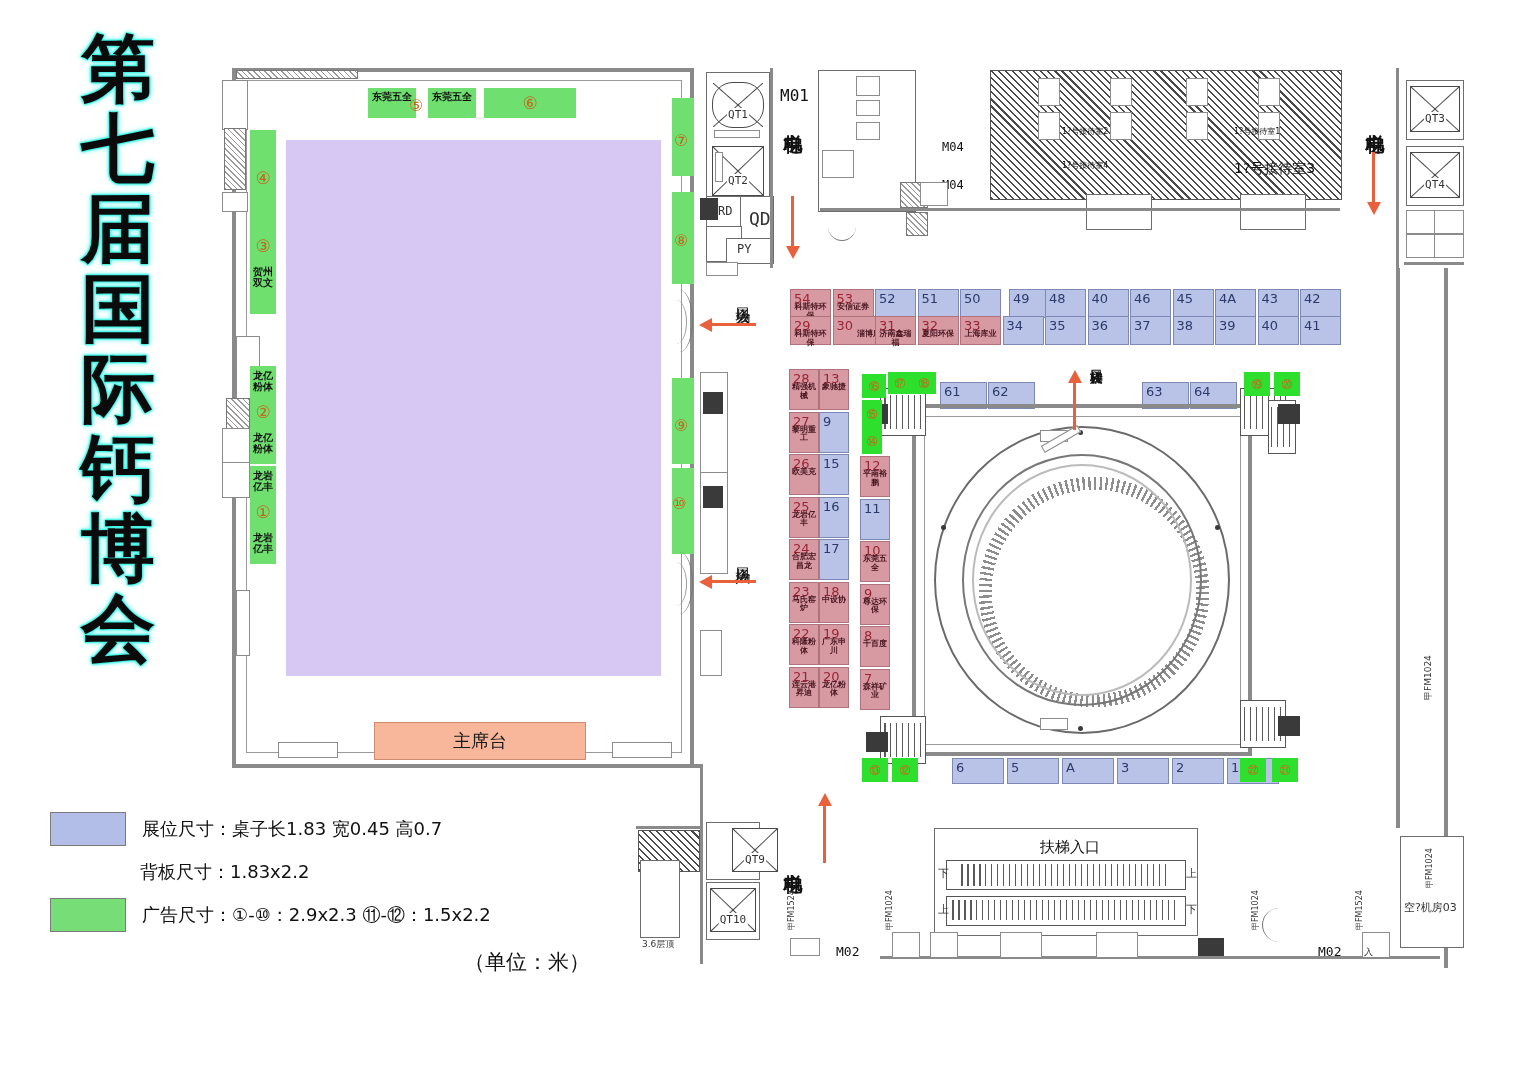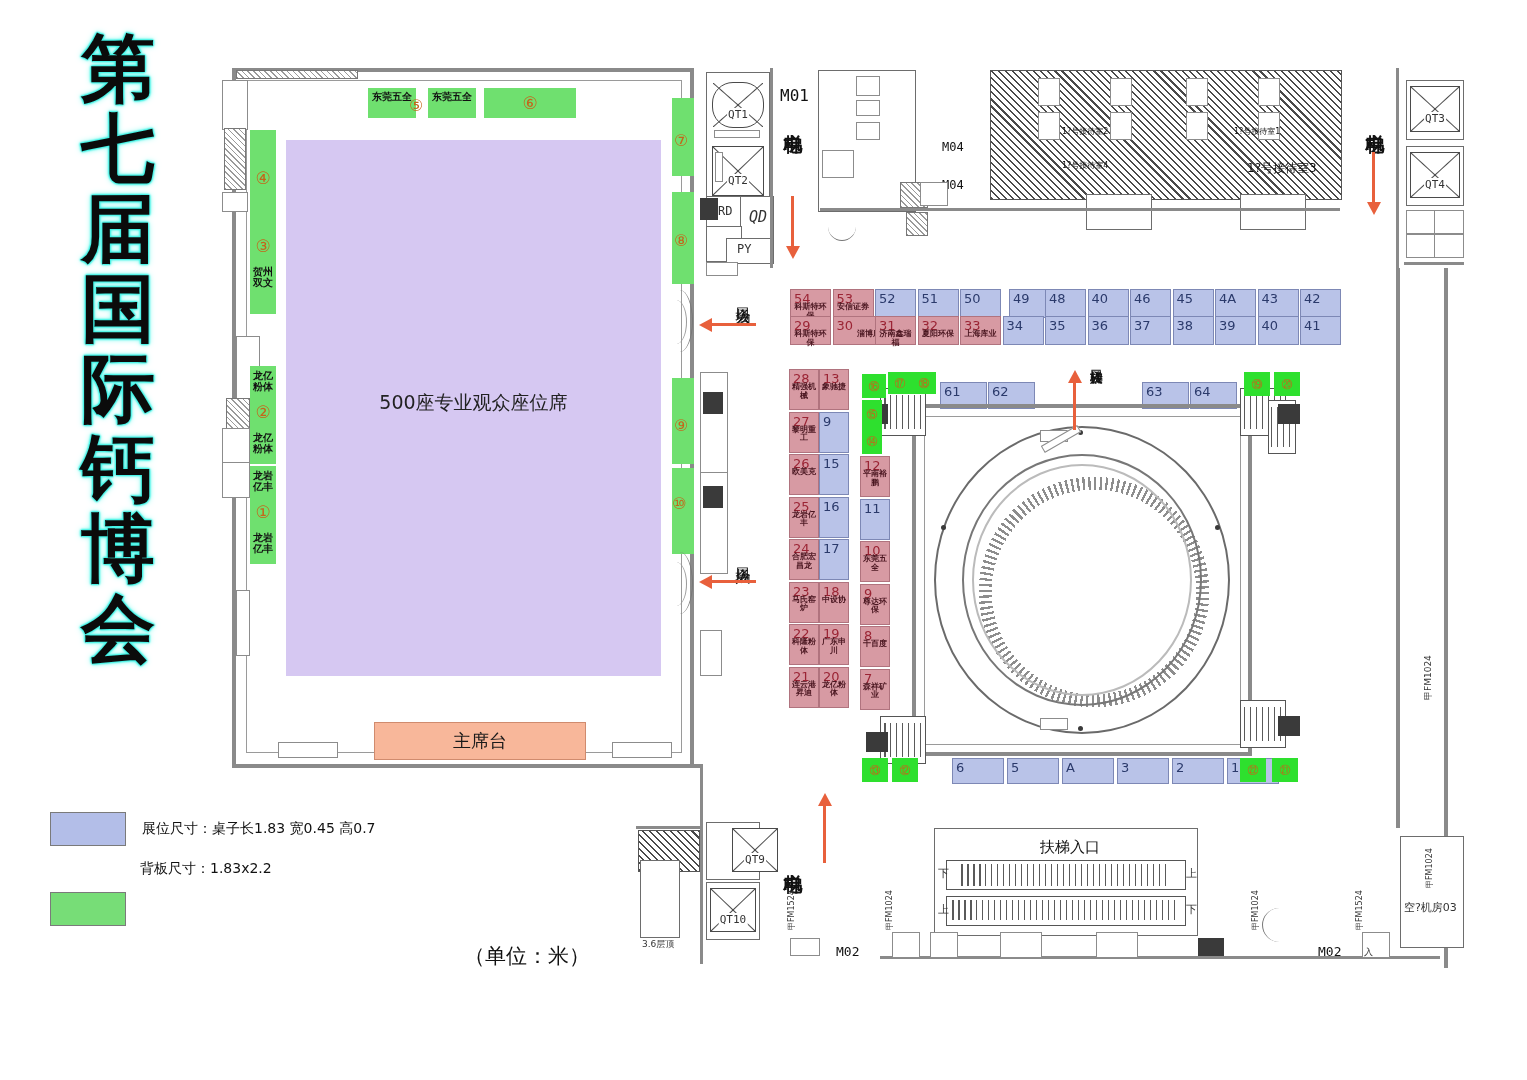--- a/index.html
+++ b/index.html
@@ -12,21 +12,21 @@
          text-align:center;
          text-shadow: 0 0 1px #3ff3e6, 1px 0 2px #3ff3e6, -1px 0 2px #3ff3e6,
                       0 1px 2px #3ff3e6, 0 -1px 2px #3ff3e6, 0 0 6px #5ff7ea;}
   #title span{display:block;}
   
   #legend{left:50px;top:812px;width:600px;}
   .lg-row{display:flex;align-items:center;margin-bottom:14px;}
   .lg-swatch{width:74px;height:32px;border:1px solid #7a7a7a;margin-right:16px;flex:none;}
   .lg-blue{background:#b3bee8;}
   .lg-green{background:#77dd77;}
-  .lg-text{font-size:14px;white-space:nowrap;text-align:right;}
+  .lg-text{font-size:18px;white-space:nowrap;text-align:right;}
   .lg-indent{margin-left:90px;}
   .lg-unit{text-align:right;margin-top:16px;font-size:21px;padding-right:60px;}
   
   #plan{left:0;top:0;width:1527px;height:1080px;}
   .wall{position:absolute;background:#8a8a8a;}
   .thin{position:absolute;background:#9a9a9a;}
   .room{position:absolute;border:1.5px solid #6d6d6d;background:#fff;}
   .room2{position:absolute;border:1px solid #8c8c8c;background:#fff;}
   
   #seating{left:286px;top:140px;width:375px;height:536px;background:#d6c8f2;}
@@ -107,20 +107,21 @@
 <div class="abs" id="legend">
   <div class="lg-row">
     <div class="lg-swatch lg-blue"></div>
     <div class="lg-text">展位尺寸：桌子长1.83  宽0.45  高0.7</div>
   </div>
   <div class="lg-row">
     <div class="lg-text lg-indent">背板尺寸：1.83x2.2</div>
   </div>
   <div class="lg-row">
     <div class="lg-swatch lg-green"></div>
+    <div class="lg-text">广告尺寸：①-⑩：2.9x2.3  ⑪-⑫：1.5x2.2</div>
   </div>
   <div class="lg-unit">（单位：米）</div>
 </div>
 
 <div class="abs" id="plan">
 
   <div class="wall" style="left:232px;top:68px;width:462px;height:4px;"></div>
   <div class="wall" style="left:232px;top:68px;width:4px;height:700px;"></div>
   <div class="wall" style="left:232px;top:764px;width:470px;height:4px;"></div>
   <div class="wall" style="left:690px;top:68px;width:4px;height:700px;"></div>
@@ -136,21 +137,20 @@
   <div class="room2" style="left:236px;top:336px;width:22px;height:92px;"></div>
   <div class="hatchlite" style="left:226px;top:398px;width:22px;height:30px;"></div>
   <div class="room2" style="left:222px;top:428px;width:26px;height:34px;"></div>
   <div class="room2" style="left:222px;top:462px;width:26px;height:34px;"></div>
   <div class="room2" style="left:236px;top:590px;width:12px;height:64px;"></div>
   <div class="room2" style="left:278px;top:742px;width:58px;height:14px;"></div>
   <div class="room2" style="left:612px;top:742px;width:58px;height:14px;"></div>
   <div class="room2" style="left:700px;top:630px;width:20px;height:44px;"></div>
 
   <div class="abs" id="seating"></div>
-  <div class="abs" id="seating-label">500座专业观众座位席</div>
 
   <div class="abs" id="stage">
     <span>主席台</span>
   </div>
 
   <div class="ad" style="left:250px;top:130px;width:26px;height:102px;">
     <div class="num" style="top:38px;">④</div>
   </div>
 
   <div class="ad" style="left:250px;top:216px;width:26px;height:98px;">
@@ -211,21 +211,21 @@
     <span class="lbl mono">QT1</span>
   </div>
   <div class="room2" style="left:714px;top:130px;width:44px;height:6px;"></div>
   <div class="lift" style="left:712px;top:146px;width:50px;height:48px;">
     <span class="lbl mono">QT2</span>
   </div>
   <div class="room2" style="left:715px;top:152px;width:6px;height:28px;"></div>
   <div class="room" style="left:706px;top:196px;width:34px;height:30px;"></div>
   <div class="tinytxt mono" style="left:718px;top:204px;font-size:12px;">RD</div>
   <div class="room" style="left:740px;top:196px;width:32px;height:42px;"></div>
-  <div class="tinytxt mono" style="left:749px;top:208px;font-size:15px;font-style:italic;">QD</div>
+  <div class="tinytxt mono" style="left:749px;top:208px;font-size:18px;">QD</div>
   <div class="room" style="left:706px;top:226px;width:34px;height:34px;"></div>
   <div class="room" style="left:726px;top:238px;width:46px;height:24px;"></div>
   <div class="tinytxt mono" style="left:737px;top:242px;font-size:12px;">PY</div>
   <div class="greyfill" style="left:700px;top:198px;width:18px;height:22px;"></div>
   <div class="room2" style="left:706px;top:262px;width:30px;height:12px;"></div>
   <div class="wall" style="left:770px;top:68px;width:3px;height:200px;"></div>
   <div class="hlabel mono" style="left:780px;top:86px;font-size:16px;">M01</div>
   <div class="vlabel" style="left:781px;top:118px;">电梯</div>
   <div class="arrow" style="left:791px;top:196px;width:3px;height:52px;"></div>
   <div class="arrowhead ah-down" style="left:786px;top:246px;"></div>
@@ -269,21 +269,21 @@
   <div class="room2" style="left:1038px;top:112px;width:20px;height:26px;background:#fff;"></div>
   <div class="room2" style="left:1110px;top:78px;width:20px;height:26px;background:#fff;"></div>
   <div class="room2" style="left:1110px;top:112px;width:20px;height:26px;background:#fff;"></div>
   <div class="room2" style="left:1186px;top:78px;width:20px;height:26px;background:#fff;"></div>
   <div class="room2" style="left:1186px;top:112px;width:20px;height:26px;background:#fff;"></div>
   <div class="room2" style="left:1258px;top:78px;width:20px;height:26px;background:#fff;"></div>
   <div class="room2" style="left:1258px;top:112px;width:20px;height:26px;background:#fff;"></div>
   <div class="tinytxt" style="left:1062px;top:126px;font-size:8px;color:#111;">1?号接待室2</div>
   <div class="tinytxt" style="left:1234px;top:126px;font-size:8px;color:#111;">1?号接待室1</div>
   <div class="tinytxt" style="left:1062px;top:160px;font-size:8px;color:#111;">1?号接待室4</div>
-  <div class="tinytxt" style="left:1234px;top:160px;font-size:12px;color:#111;margin-left:13px;">1?号接待室3</div>
+  <div class="tinytxt" style="left:1234px;top:160px;font-size:14px;color:#111;">1?号接待室3</div>
   <div class="room" style="left:1086px;top:194px;width:64px;height:34px;"></div>
   <div class="room" style="left:1240px;top:194px;width:64px;height:34px;"></div>
   <div class="room2" style="left:920px;top:182px;width:26px;height:22px;"></div>
   <div class="wall" style="left:820px;top:208px;width:520px;height:3px;"></div>
   <div class="abs" style="left:828px;top:212px;width:28px;height:28px;border-bottom:1.2px solid #777;border-radius:0 0 50% 50%;"></div>
   <div class="hatchlite" style="left:906px;top:212px;width:20px;height:22px;"></div>
 
   <div class="wall" style="left:1396px;top:68px;width:3px;height:200px;"></div>
   <div class="room" style="left:1406px;top:80px;width:56px;height:58px;"></div>
   <div class="lift" style="left:1410px;top:86px;width:48px;height:44px;">

